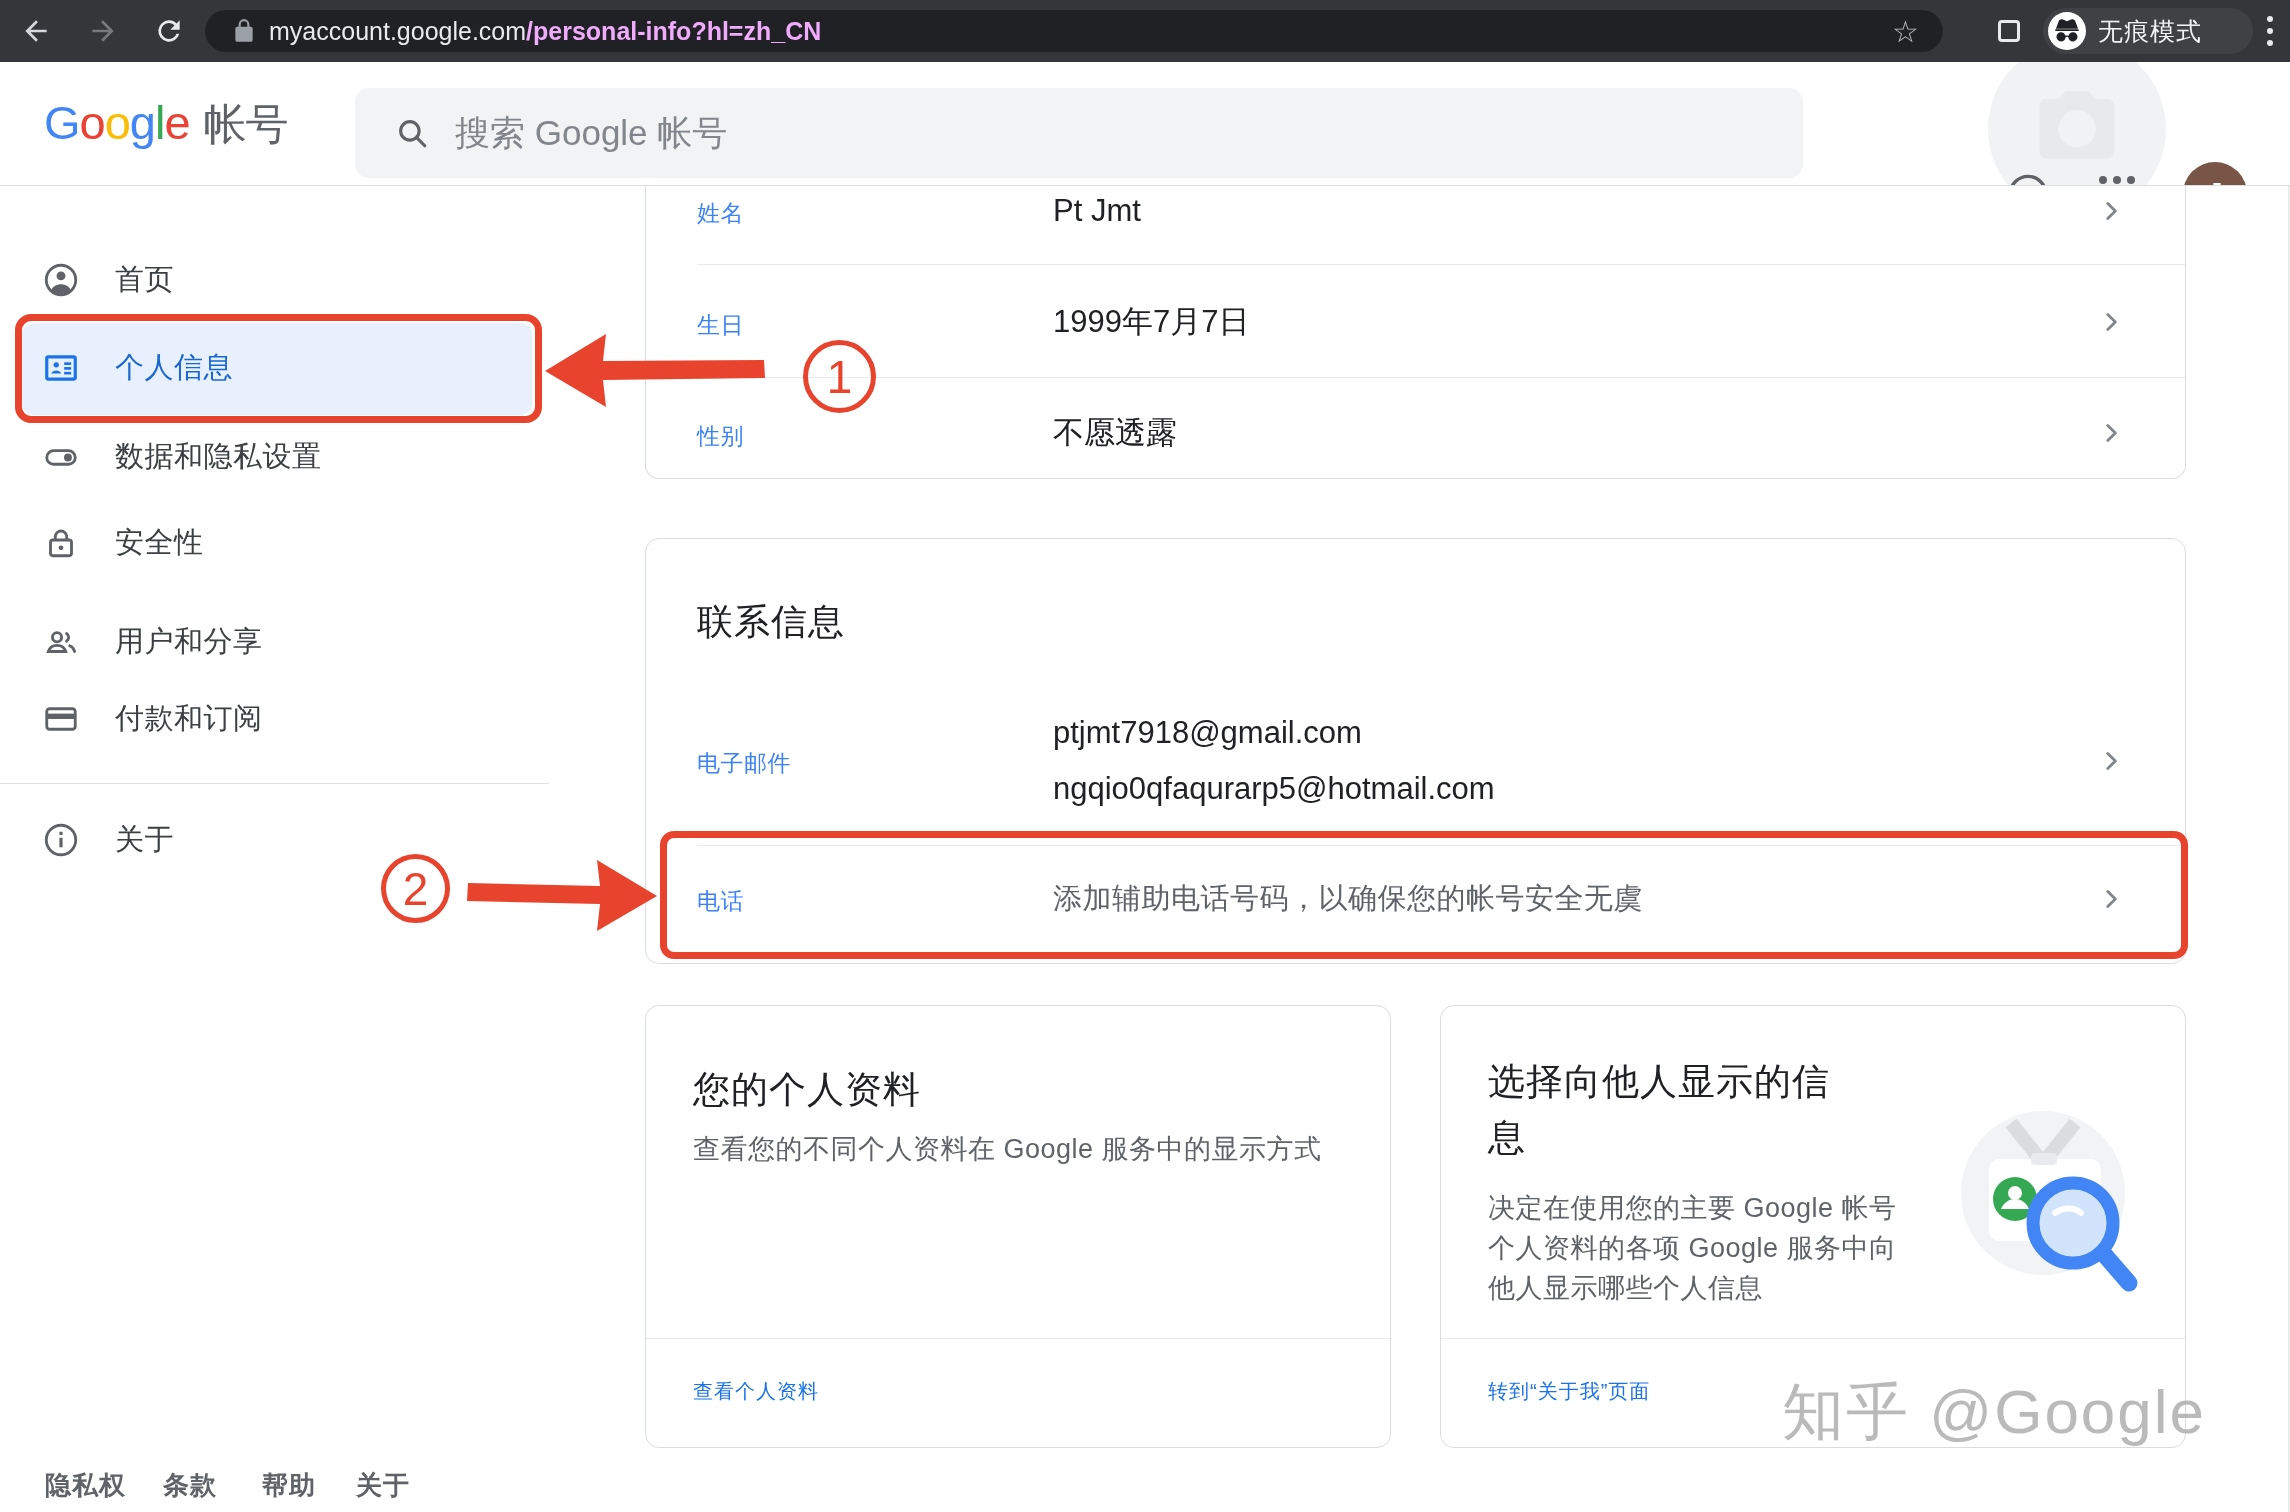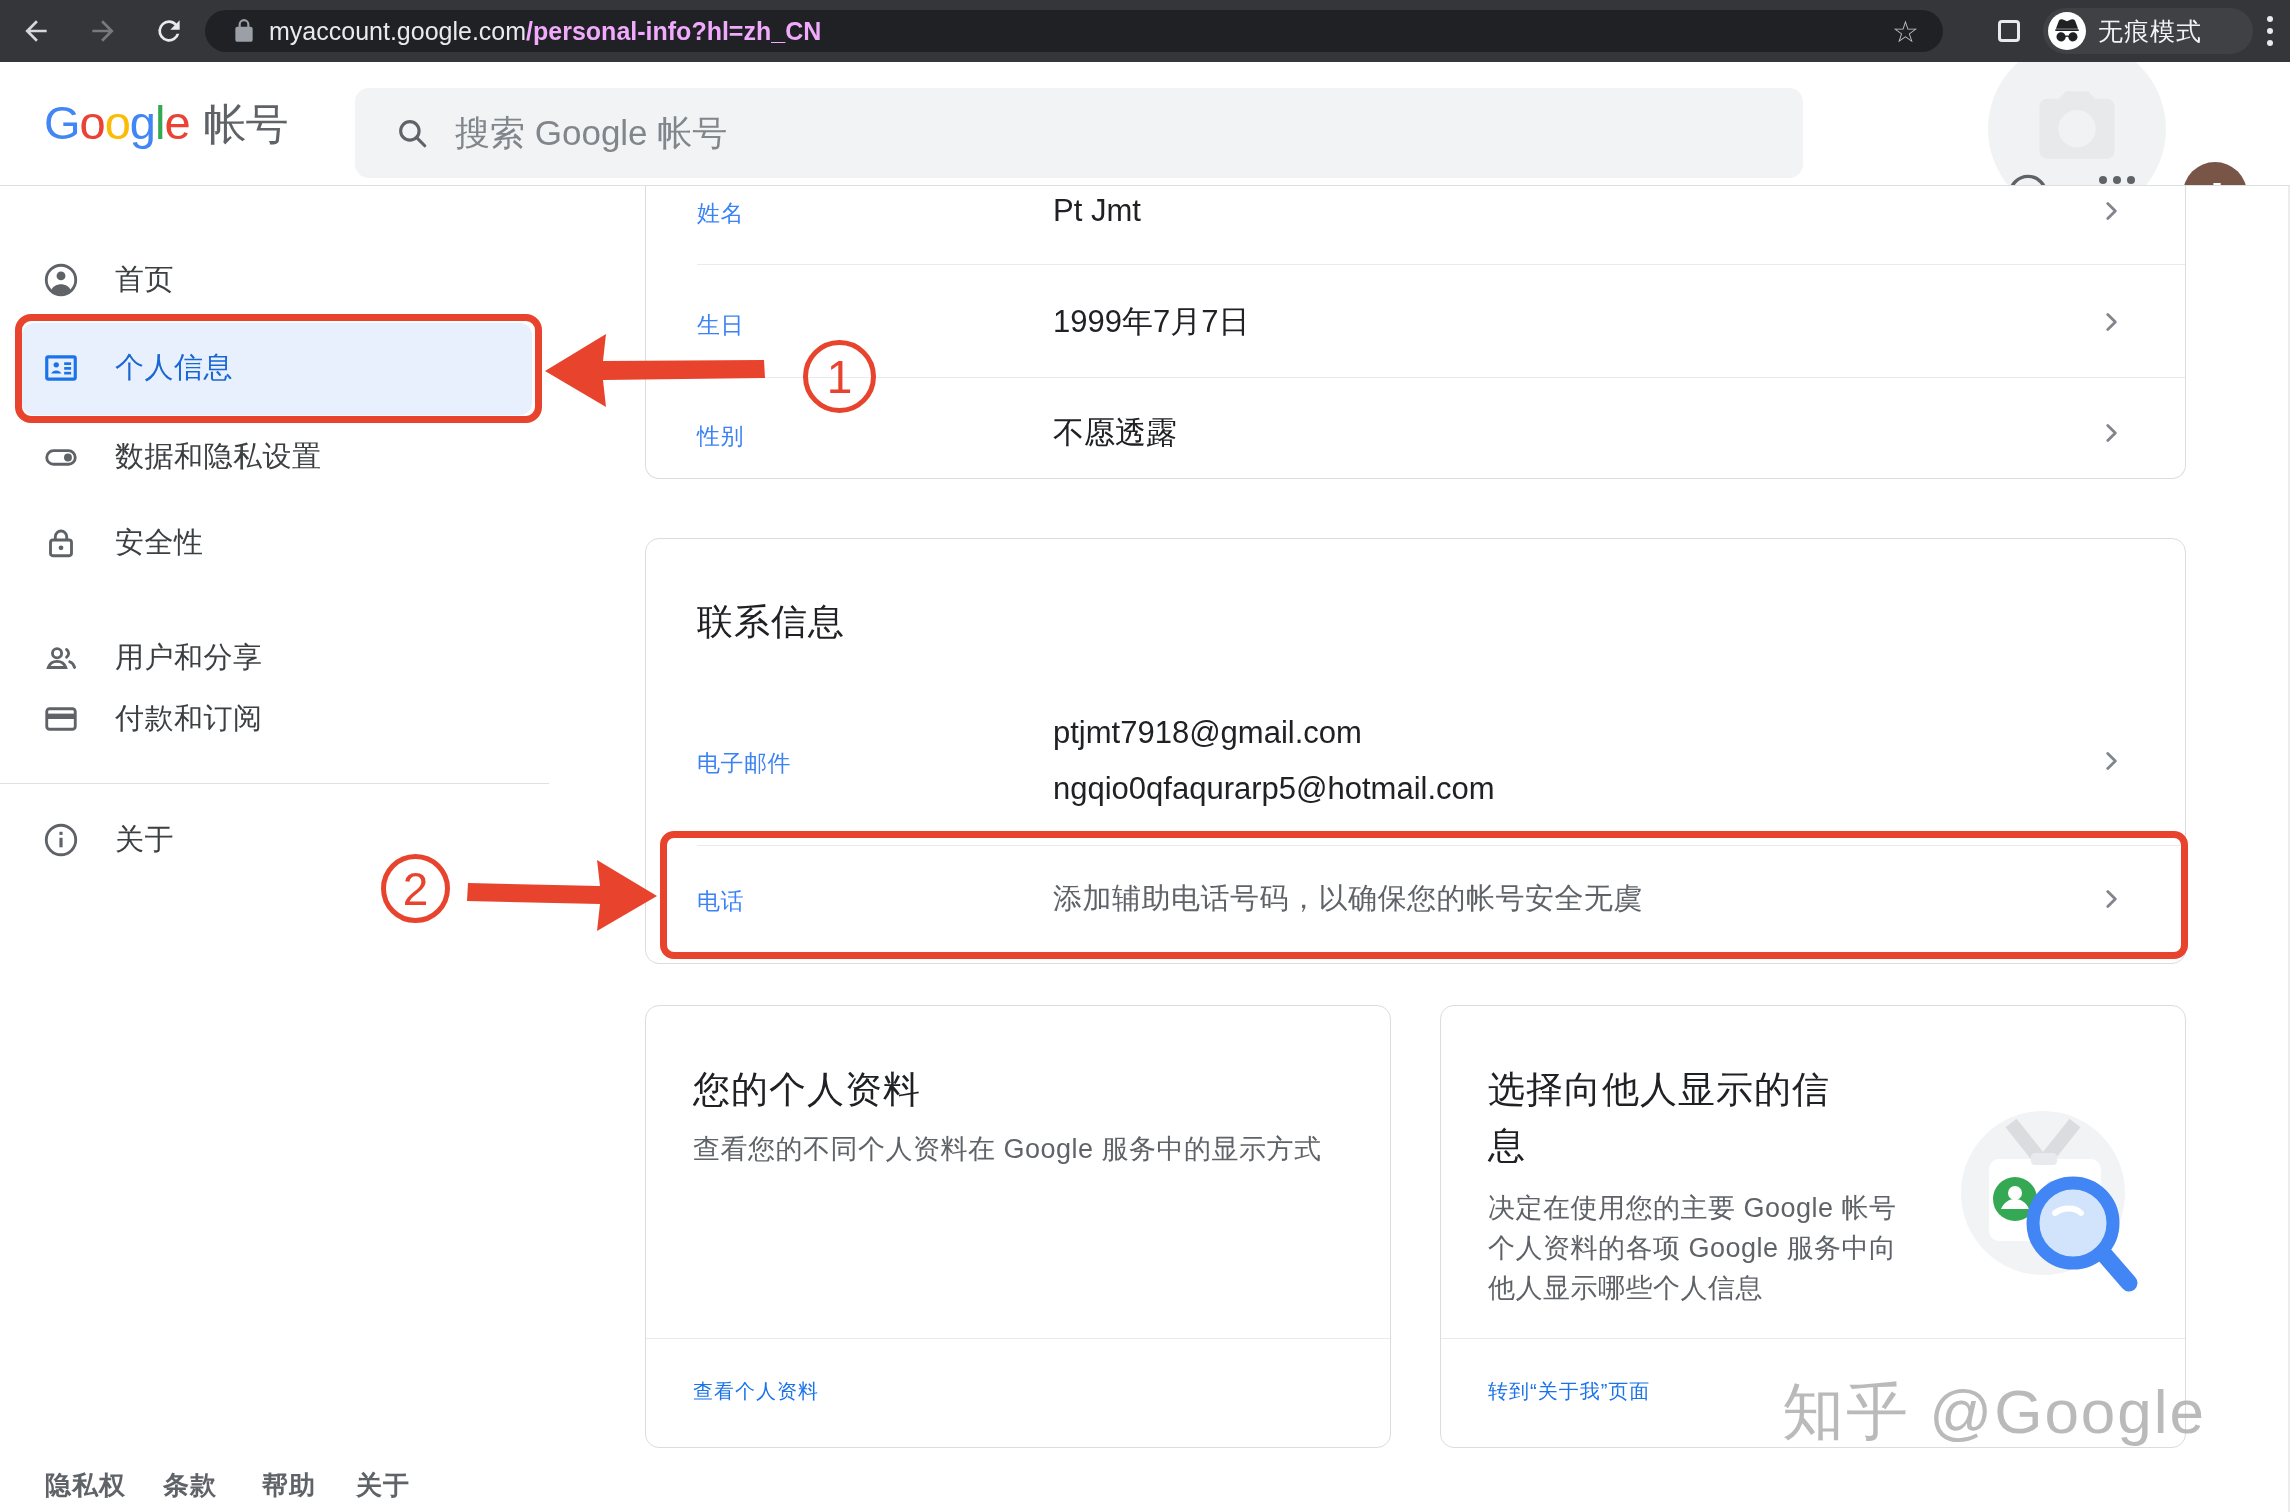--- a/index.html
+++ b/index.html
@@ -188,21 +188,21 @@
     <span class="ic">
       <svg width="36" height="36" viewBox="0 0 24 24">
           <rect x="5" y="10" width="14" height="10.5" rx="1.6" fill="none" stroke="#5f6368" stroke-width="1.9"></rect>
           <path d="M8.2 10V7.8a3.8 3.8 0 0 1 7.6 0V10" fill="none" stroke="#5f6368" stroke-width="1.9"></path>
           <circle cx="12" cy="15.2" r="1.6" fill="#5f6368"></circle>
         </svg>
     </span>
     <span class="lbl">安全性</span>
   </div>
 
-  <div class="side-item" style="top:614px">
+  <div class="side-item" style="top:598px">
     <span class="ic">
       <svg width="40" height="40" viewBox="0 0 24 24">
           <circle cx="9.5" cy="9" r="2.9" fill="none" stroke="#5f6368" stroke-width="1.8"></circle>
           <path d="M4 18c.8-2.5 3-3.9 5.5-3.9S14.2 15.5 15 18z" fill="none" stroke="#5f6368" stroke-width="1.8"></path>
           <path d="M15.5 6.6a2.9 2.9 0 0 1 0 4.9M17.5 14.4c1.5.6 2.6 1.8 3.1 3.6" fill="none" stroke="#5f6368" stroke-width="1.8" stroke-linecap="round"></path>
         </svg>
     </span>
     <span class="lbl">用户和分享</span>
   </div>
 
@@ -284,21 +284,21 @@
   </div>
 
   <div class="card" style="left:645px; top:1005px; width:746px; height:443px;">
     <div class="bcard-title" style="top:56px">您的个人资料</div>
     <div class="bcard-desc" style="top:123px">查看您的不同个人资料在 Google 服务中的显示方式</div>
     <div class="bcard-div" style="top:332px"></div>
     <div class="bcard-link" style="top:372px">查看个人资料</div>
   </div>
 
   <div class="card" style="left:1440px; top:1005px; width:746px; height:443px;">
-    <div class="bcard-title" style="top:56px">
+    <div class="bcard-title" style="top:48px">
       <div>选择向他人显示的信</div>
       <div>息</div>
     </div>
     <div class="bcard-desc" style="top:182px">
       <div>决定在使用您的主要 Google 帐号</div>
       <div>个人资料的各项 Google 服务中向</div>
       <div>他人显示哪些个人信息</div>
     </div>
 
     <div style="position:absolute; left:510px; top:95px; width:200px; height:230px;">

